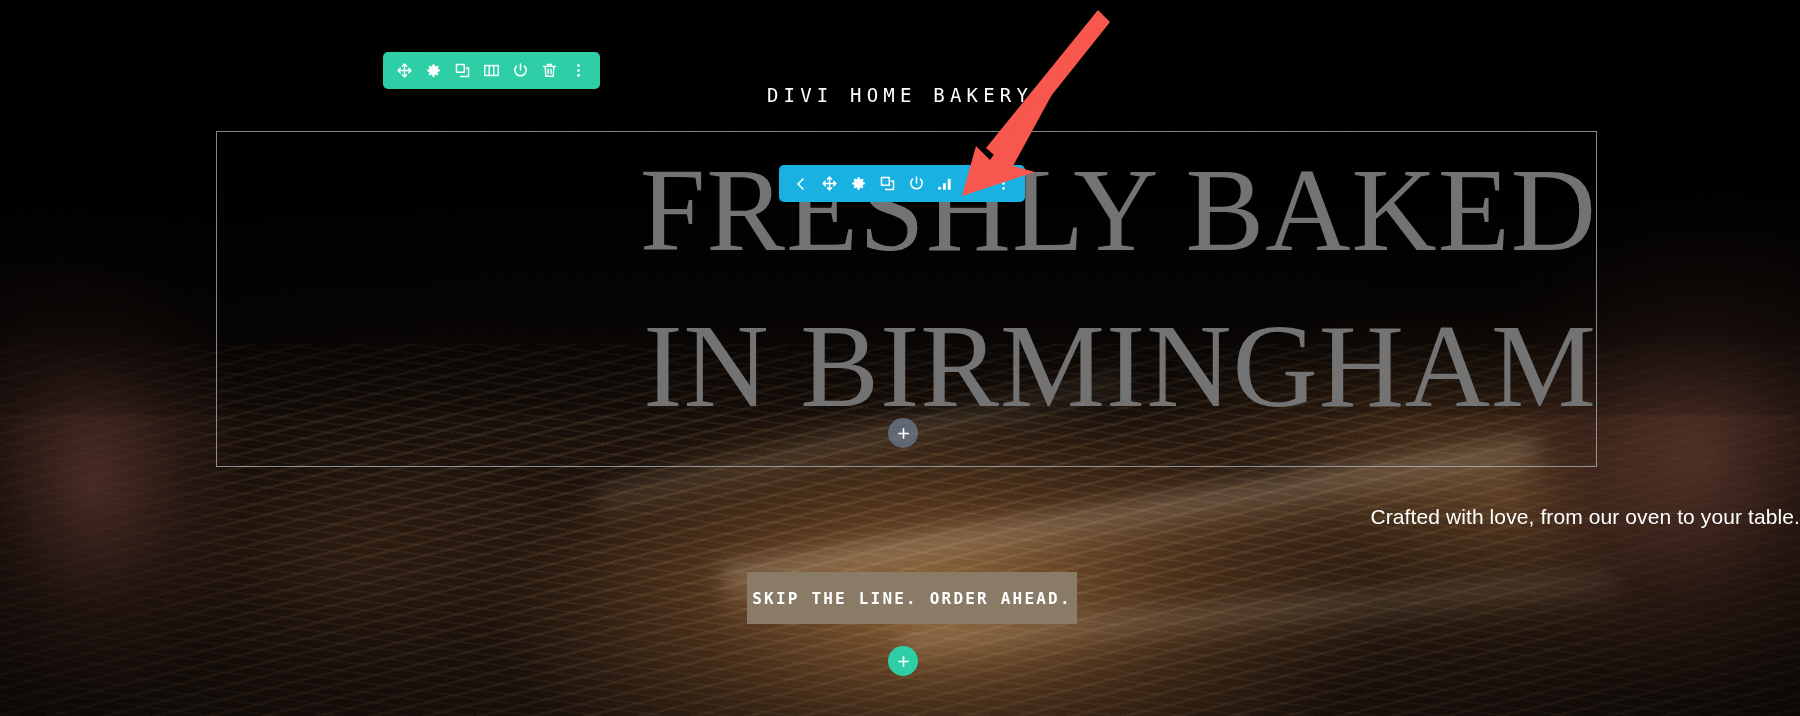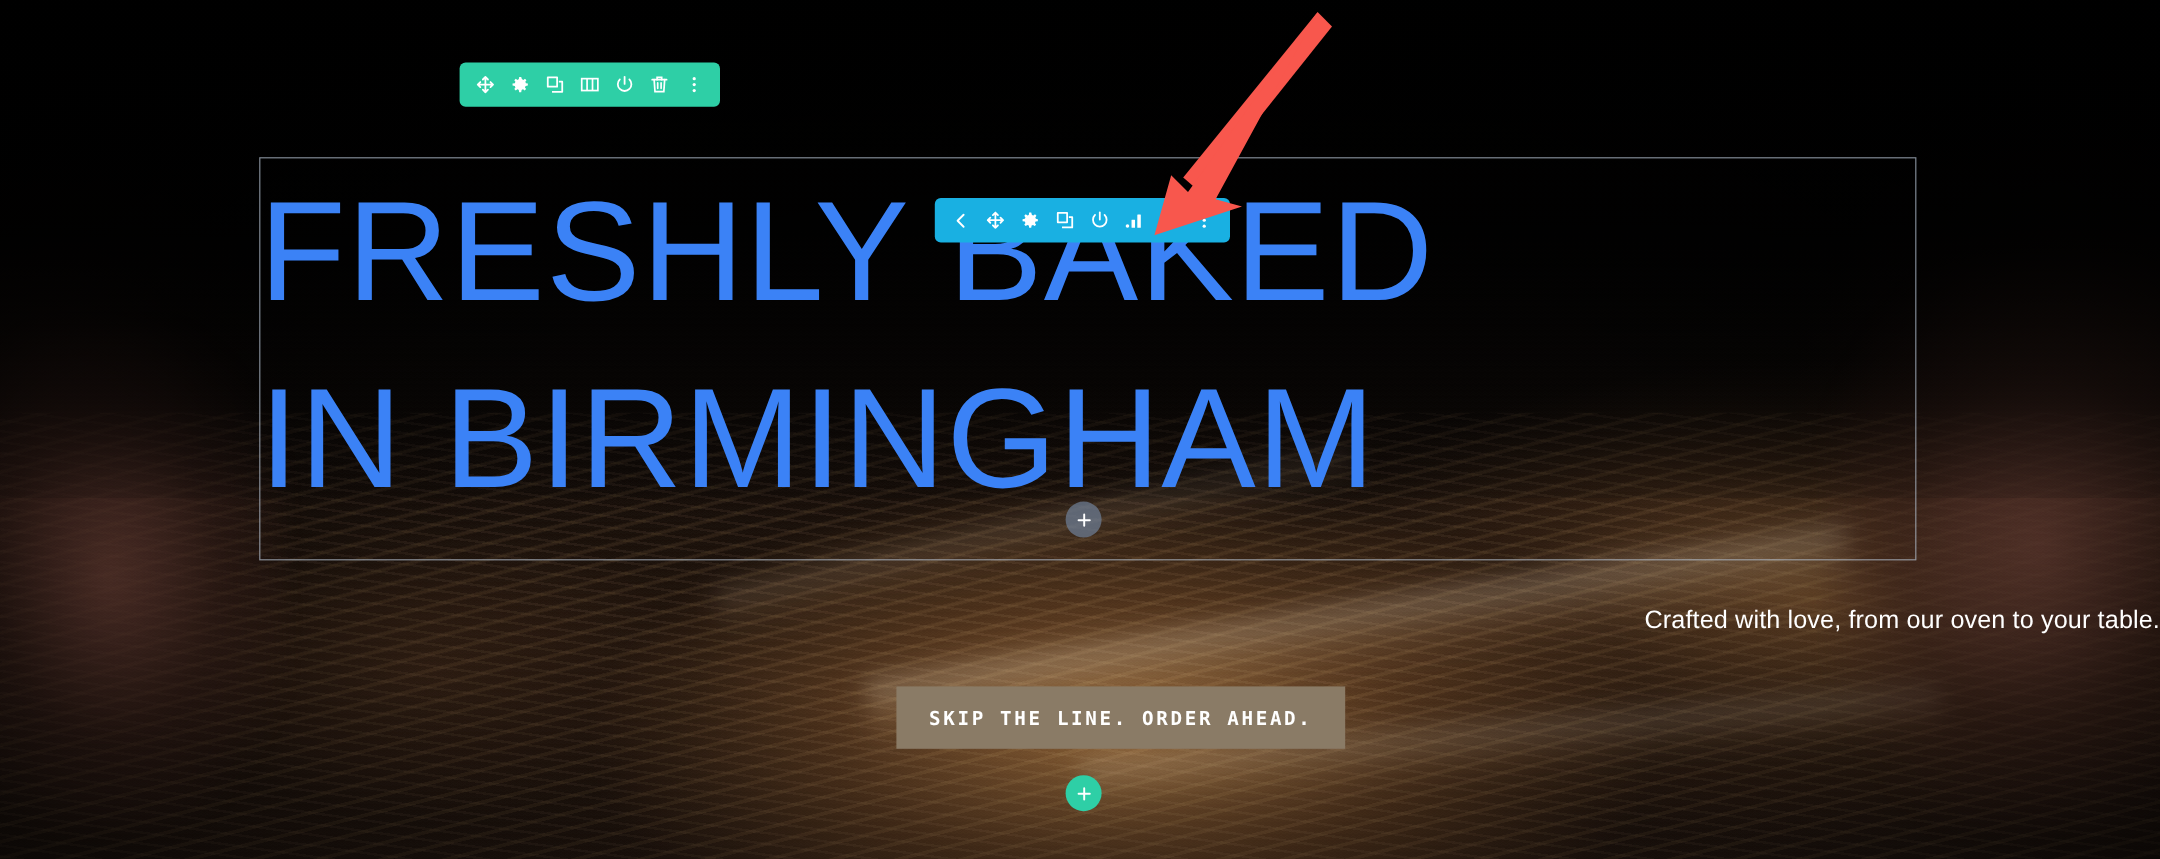--- a/index.html
+++ b/index.html
@@ -91,44 +91,44 @@
     left: 216px; top: 131px;
     width: 1381px; height: 336px;
   }
   .headline-border {
     position: absolute; inset: 0;
     border: 1.5px solid rgba(178,190,205,0.72);
     pointer-events: none;
   }
   .headline {
     position: absolute; left: 0; right: 0; top: 2px;
-    text-align: left;
-    color: #3b82f6;
-    font-family: Liberation Sans, sans-serif;
+    text-align: right;
+    color: #737373;
+    font-family: Liberation Serif, serif;
     font-size: 118px;
     line-height: 1.32;
     letter-spacing: 1px;
     font-weight: 400;
     white-space: pre-line;
   }
 
   .subhead {
     position: absolute; left: 0; right: 0; top: 505px;
     text-align: right;
     color: #ffffff;
     font-family: "Liberation Sans", sans-serif;
     font-size: 21px;
     font-weight: 400;
     letter-spacing: .1px;
   }
 
   .cta {
     position: absolute;
     left: 747px; top: 572px;
-    width: 374px; height: 52px;
+    width: 330px; height: 52px;
     background: #8a7b66;
     border: none;
     color: #ffffff;
     font-family: "DejaVu Sans Mono", "Liberation Mono", monospace;
     font-size: 16px;
     letter-spacing: 2.2px;
     font-weight: 700;
     cursor: pointer;
     display: flex; align-items: center; justify-content: center;
   }
@@ -181,20 +181,21 @@
     <div class="bg-slash-b"></div>
     <div class="bg-hand-l"></div>
     <div class="bg-hand-r"></div>
     <div class="bg-grain"></div>
     <div class="bg-vignette"></div>
     <div class="bg-darken-top"></div>
   </div>
 
   <div class="hero">
 
+    <div class="eyebrow">DIVI HOME BAKERY</div>
 
     <div class="headline-wrap">
       <div class="headline-border"></div>
       <div class="headline">FRESHLY BAKED
 IN BIRMINGHAM</div>
     </div>
 
     <div class="subhead">Crafted with love, from our oven to your table.</div>
 
     <button class="cta">SKIP THE LINE. ORDER AHEAD.</button>

